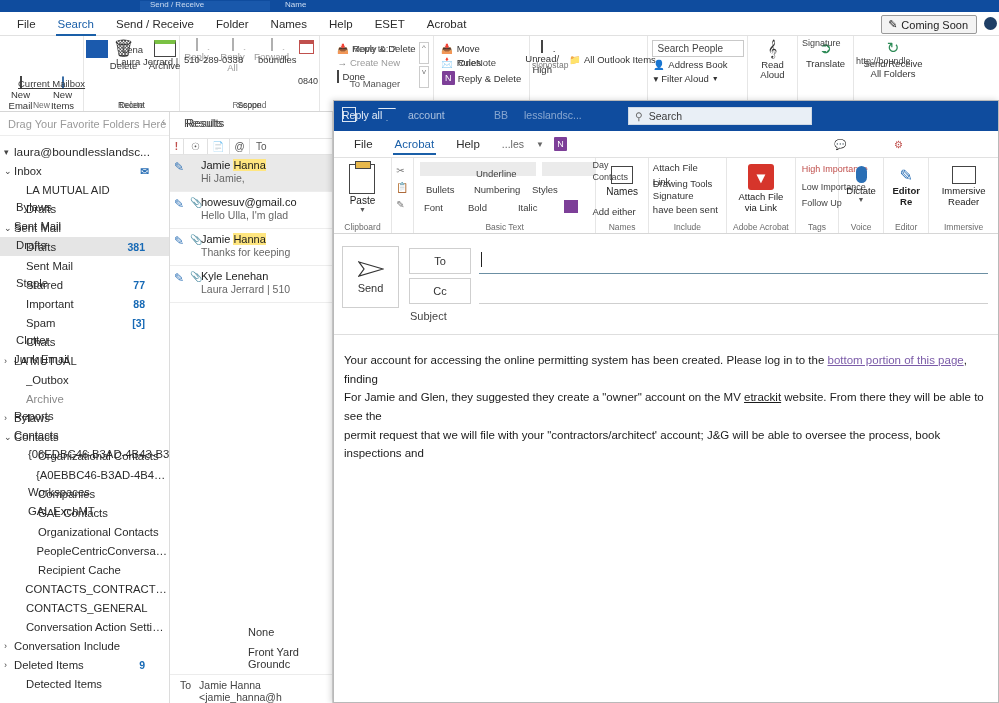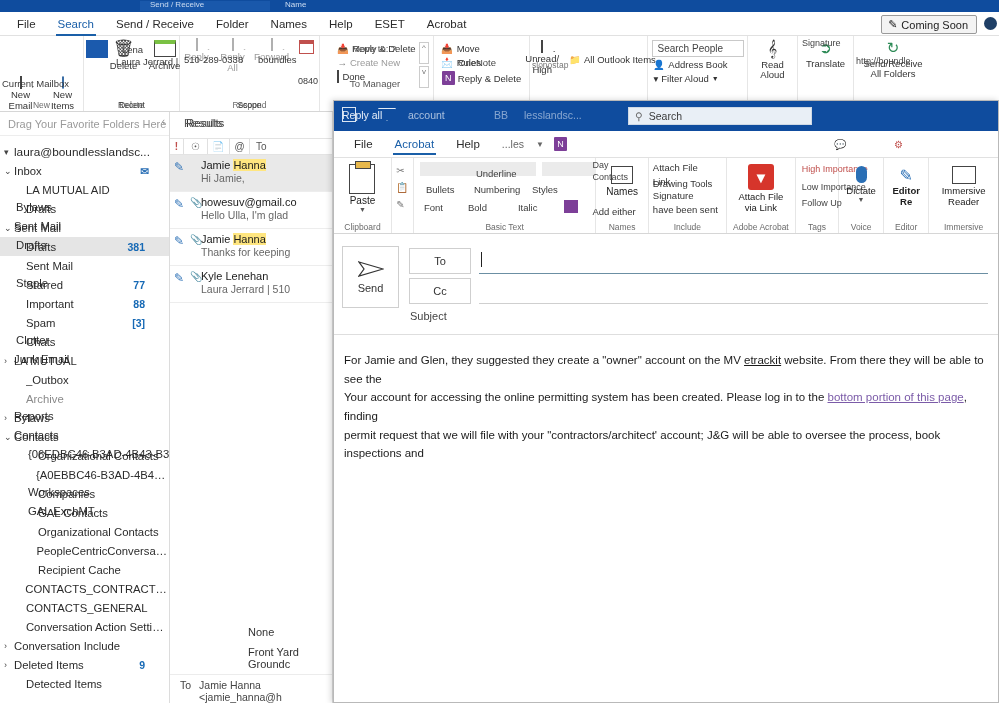--- a/index.html
+++ b/index.html
@@ -202,21 +202,21 @@
       <div class="ritems">
         <div class="ritem" style="width:40px;">
           <span><span class="env"></span></span>
           <span class="lbl">New Email</span>
         </div>
         <div class="ritem" style="width:40px;">
           <span><span class="folderico"></span></span>
           <span class="lbl">New Items</span>
         </div>
       </div>
-      <div class="ghost" style="left:2px;top:42px;font-size:9.5px;color:#3a3a3a;">Current Mailbox</div>
+      <div class="ghost" style="left:18px;top:42px;font-size:9.5px;color:#3a3a3a;text-decoration:underline;">Current Mailbox</div>
       <div class="rglabel">New</div>
     </div>
 
     <div class="rgroup" style="width:96px;">
       <div class="ritems" style="padding-left:26px;">
         <div class="ritem" style="width:38px;">
           <span style="font-size:17px;">🗑</span>
           <span class="lbl">Delete</span>
         </div>
         <div class="ritem" style="width:40px;">
@@ -714,20 +714,20 @@
           </div>
         </div>
       </div>
     </div>
     <div class="subjlbl" style="margin-left:66px;">Subject</div>
     <div class="c-sep"></div>
   </div>
 
   <div class="c-body">
     <div>
+      <span>Your account for accessing the online permitting system has been created. Please log in to the </span><a href="#">bottom portion of this page</a><span>, finding</span>
+    </div>
+    <div>
       <span>For Jamie and Glen, they suggested they create a "owner" account on the MV </span><u>etrackit</u><span> website. From there they will be able to see the</span>
     </div>
-    <div>
-      <span>Your account for accessing the online permitting system has been created. Please log in to the </span><a href="#">bottom portion of this page</a><span>, finding</span>
-    </div>
     <div>permit request that we will file with your "contractors/architect' account; J&amp;G will be able to oversee the process, book inspections and</div>
   </div>
 </div>
 
 </body></html>

